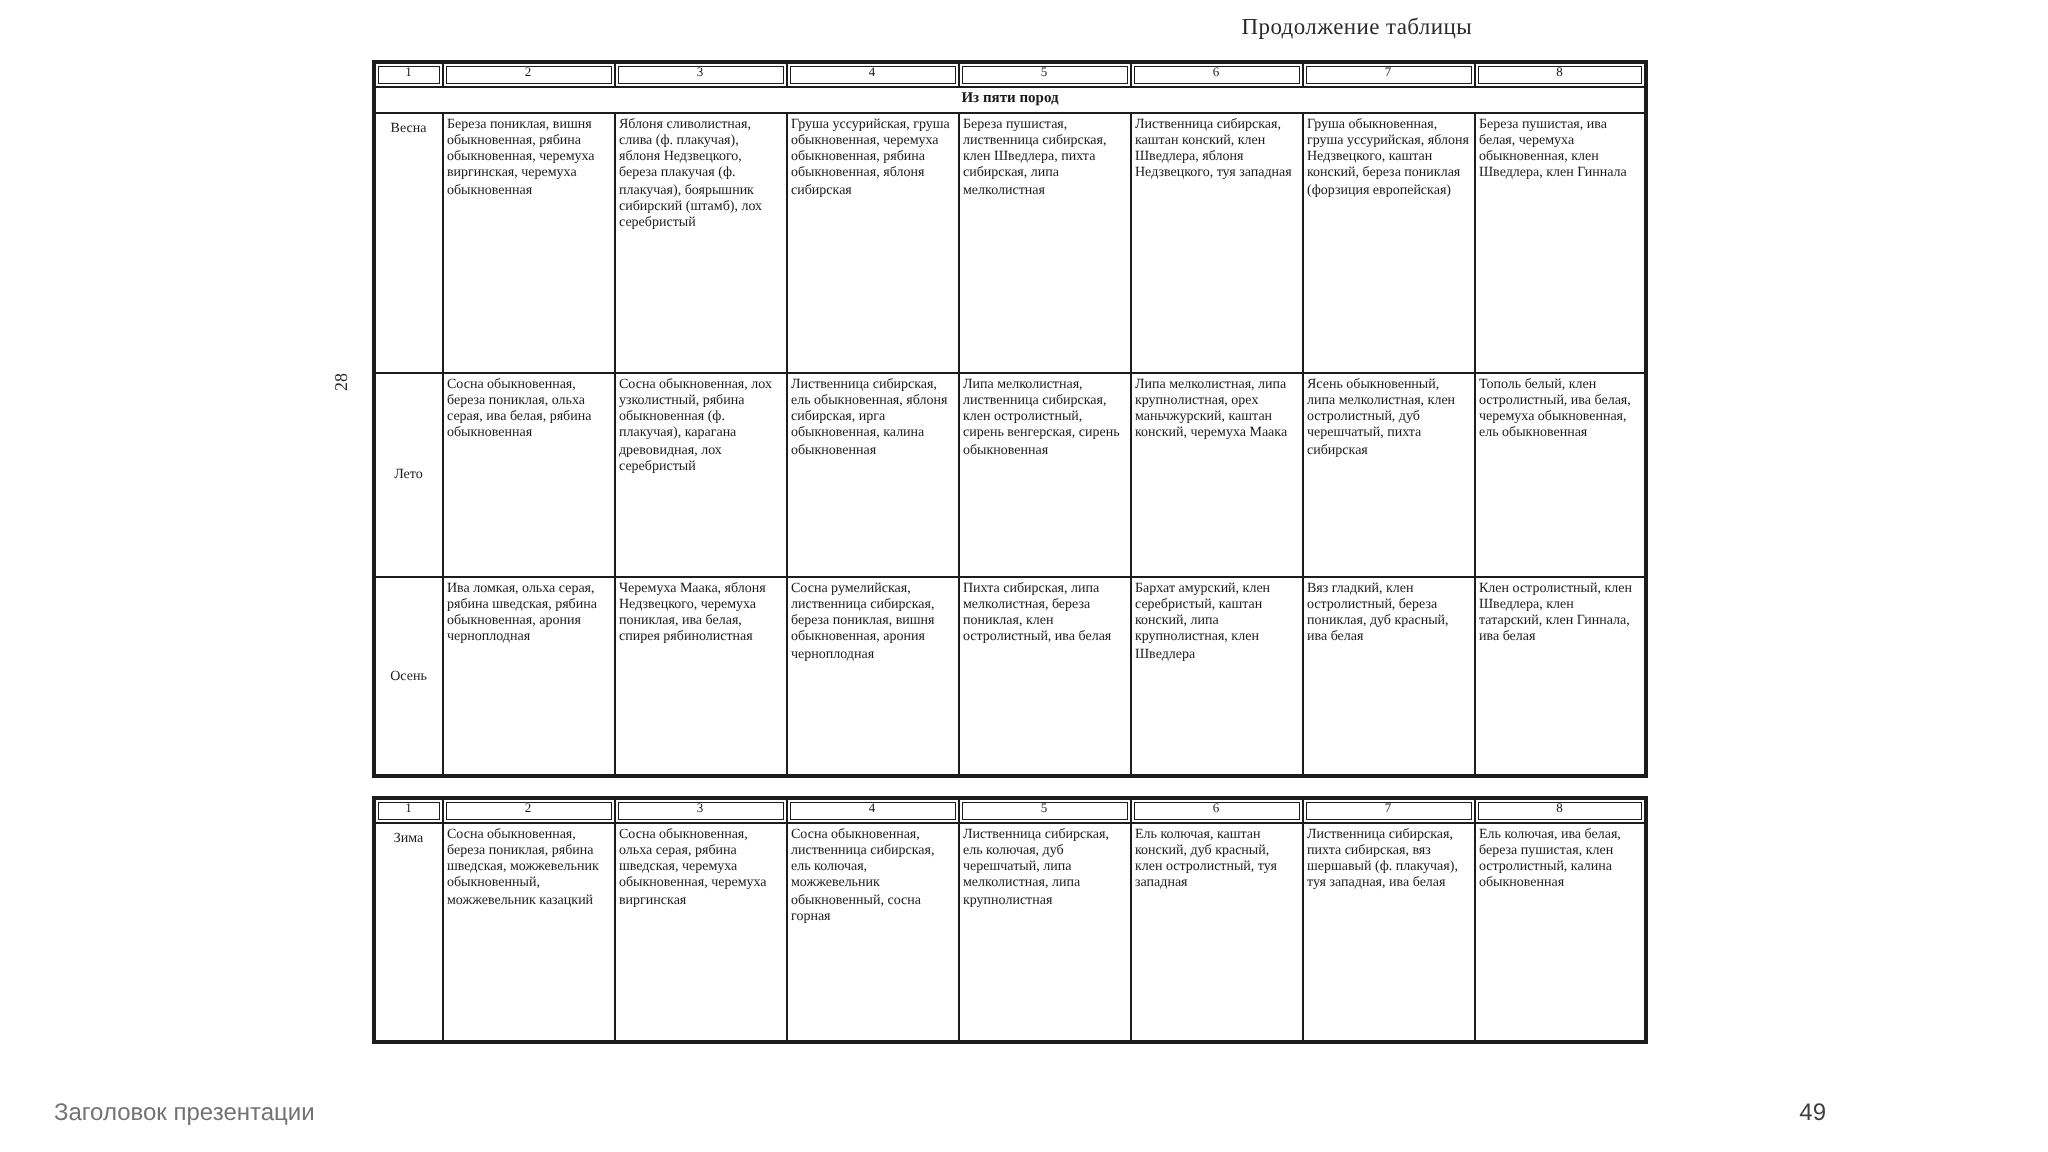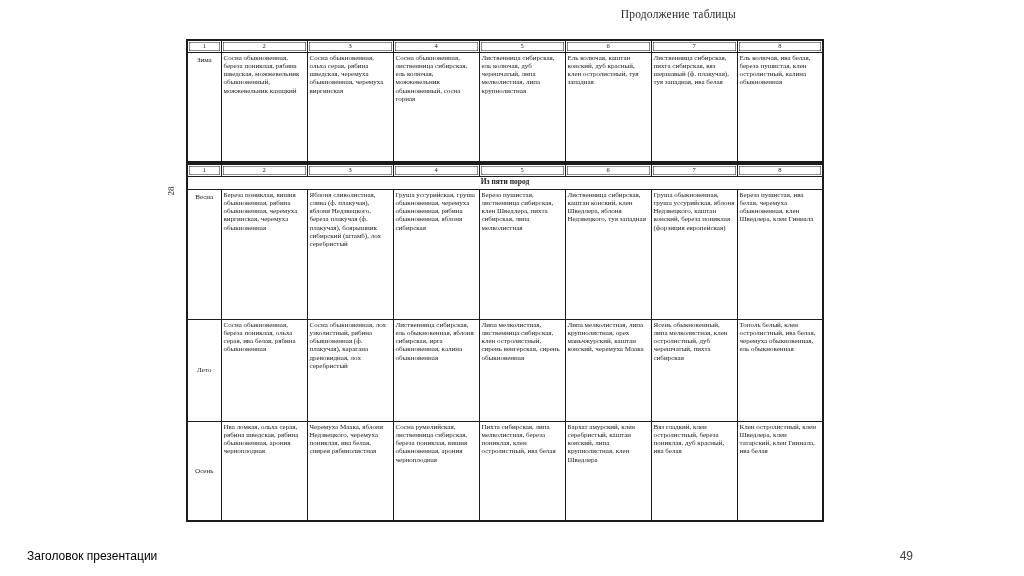--- a/index.html
+++ b/index.html
@@ -49,73 +49,38 @@
   td.season.v-mid { vertical-align:middle; }
 
   tr.r-spring td { height:130px; }
   tr.r-summer td { height:102px; }
   tr.r-autumn td { height:100px; }
   tr.r-winter td { height:110px; }
 
   .footer-left {
     position:absolute; left:27px; bottom:13px;
     font-family:"Liberation Sans", sans-serif;
-    font-size:12px; color:#000000;
+    font-size:12px; color:#737373;
   }
   .footer-right {
     position:absolute; right:27px; bottom:13px;
     font-family:"Liberation Sans", sans-serif;
     font-size:12px; color:#3f3f3f;
   }
 </style>
 </head>
 <body>
 
 <div class="slide">
 
   <div class="continuation-note">Продолжение таблицы</div>
 
   <div class="scan-page">28</div>
 
   <div class="tables">
-
-    <table class="t t2">
-      <colgroup>
-        <col style="width:34px">
-        <col style="width:86px">
-          <col style="width:86px">
-          <col style="width:86px">
-        <col style="width:86px">
-          <col style="width:86px">
-          <col style="width:86px">
-          <col style="width:86px">
-      </colgroup>
-      <tbody>
-          <tr class="nums">
-        <td>1</td>
-        <td>2</td>
-        <td>3</td>
-        <td>4</td>
-        <td>5</td>
-        <td>6</td>
-        <td>7</td>
-        <td>8</td>
-      </tr>
-      <tr class="r-winter">
-        <td class="season v-top">Зима</td>
-        <td>Сосна обыкновенная, береза пониклая, рябина шведская, можжевельник обыкновенный, можжевельник казацкий</td>
-        <td>Сосна обыкновенная, ольха серая, рябина шведская, черемуха обыкновенная, черемуха виргинская</td>
-        <td>Сосна обыкновенная, лиственница сибирская, ель колючая, можжевельник обыкновенный, сосна горная</td>
-        <td>Лиственница сибирская, ель колючая, дуб черешчатый, липа мелколистная, липа крупнолистная</td>
-        <td>Ель колючая, каштан конский, дуб красный, клен остролистный, туя западная</td>
-        <td>Лиственница сибирская, пихта сибирская, вяз шершавый (ф. плакучая), туя западная, ива белая</td>
-        <td>Ель колючая, ива белая, береза пушистая, клен остролистный, калина обыкновенная</td>
-      </tr>
-    </tbody>
-      </table>
 
     <table class="t">
       <colgroup>
         <col style="width:34px">
         <col style="width:86px">
           <col style="width:86px">
           <col style="width:86px">
         <col style="width:86px">
           <col style="width:86px">
           <col style="width:86px">
@@ -161,18 +126,53 @@
         <td>Черемуха Маака, яблоня Недзвецкого, черемуха пониклая, ива белая, спирея рябинолистная</td>
         <td>Сосна румелийская, лиственница сибирская, береза пониклая, вишня обыкновенная, арония черноплодная</td>
         <td>Пихта сибирская, липа мелколистная, береза пониклая, клен остролистный, ива белая</td>
         <td>Бархат амурский, клен серебристый, каштан конский, липа крупнолистная, клен Шведлера</td>
         <td>Вяз гладкий, клен остролистный, береза пониклая, дуб красный, ива белая</td>
         <td>Клен остролистный, клен Шведлера, клен татарский, клен Гиннала, ива белая</td>
       </tr>
     </tbody>
       </table>
 
+    <table class="t t2">
+      <colgroup>
+        <col style="width:34px">
+        <col style="width:86px">
+          <col style="width:86px">
+          <col style="width:86px">
+        <col style="width:86px">
+          <col style="width:86px">
+          <col style="width:86px">
+          <col style="width:86px">
+      </colgroup>
+      <tbody>
+          <tr class="nums">
+        <td>1</td>
+        <td>2</td>
+        <td>3</td>
+        <td>4</td>
+        <td>5</td>
+        <td>6</td>
+        <td>7</td>
+        <td>8</td>
+      </tr>
+      <tr class="r-winter">
+        <td class="season v-top">Зима</td>
+        <td>Сосна обыкновенная, береза пониклая, рябина шведская, можжевельник обыкновенный, можжевельник казацкий</td>
+        <td>Сосна обыкновенная, ольха серая, рябина шведская, черемуха обыкновенная, черемуха виргинская</td>
+        <td>Сосна обыкновенная, лиственница сибирская, ель колючая, можжевельник обыкновенный, сосна горная</td>
+        <td>Лиственница сибирская, ель колючая, дуб черешчатый, липа мелколистная, липа крупнолистная</td>
+        <td>Ель колючая, каштан конский, дуб красный, клен остролистный, туя западная</td>
+        <td>Лиственница сибирская, пихта сибирская, вяз шершавый (ф. плакучая), туя западная, ива белая</td>
+        <td>Ель колючая, ива белая, береза пушистая, клен остролистный, калина обыкновенная</td>
+      </tr>
+    </tbody>
+      </table>
+
   </div>
 
   <div class="footer-left">Заголовок презентации</div>
   <div class="footer-right">49</div>
 
 </div>
 
 </body></html>

